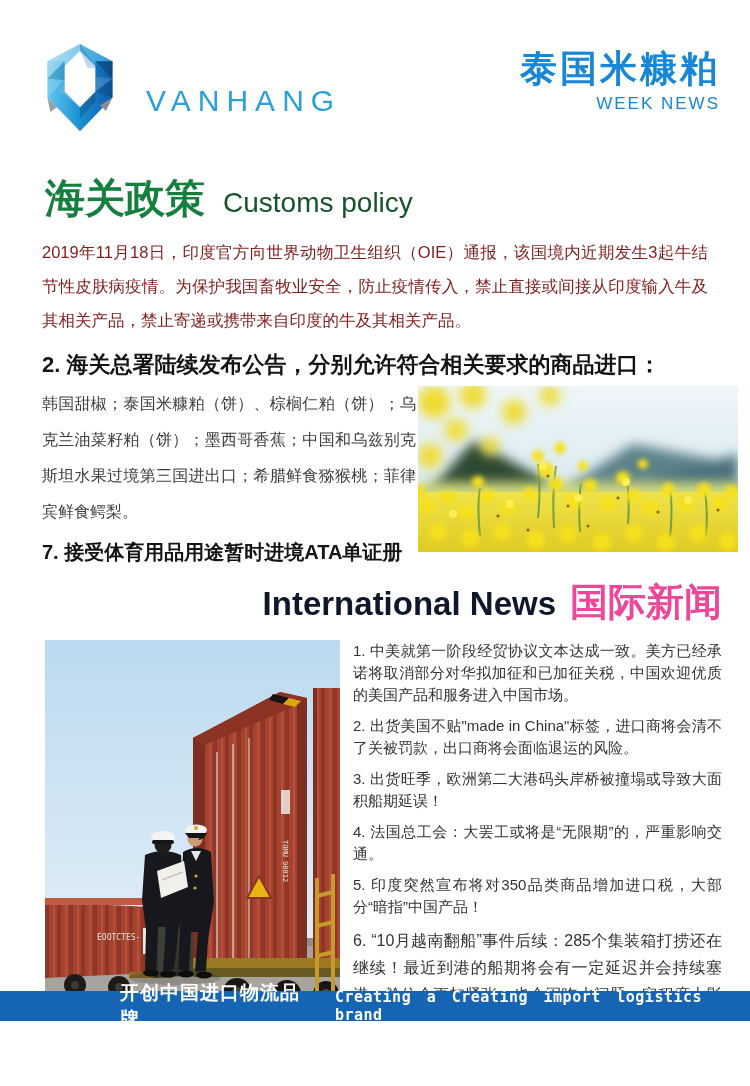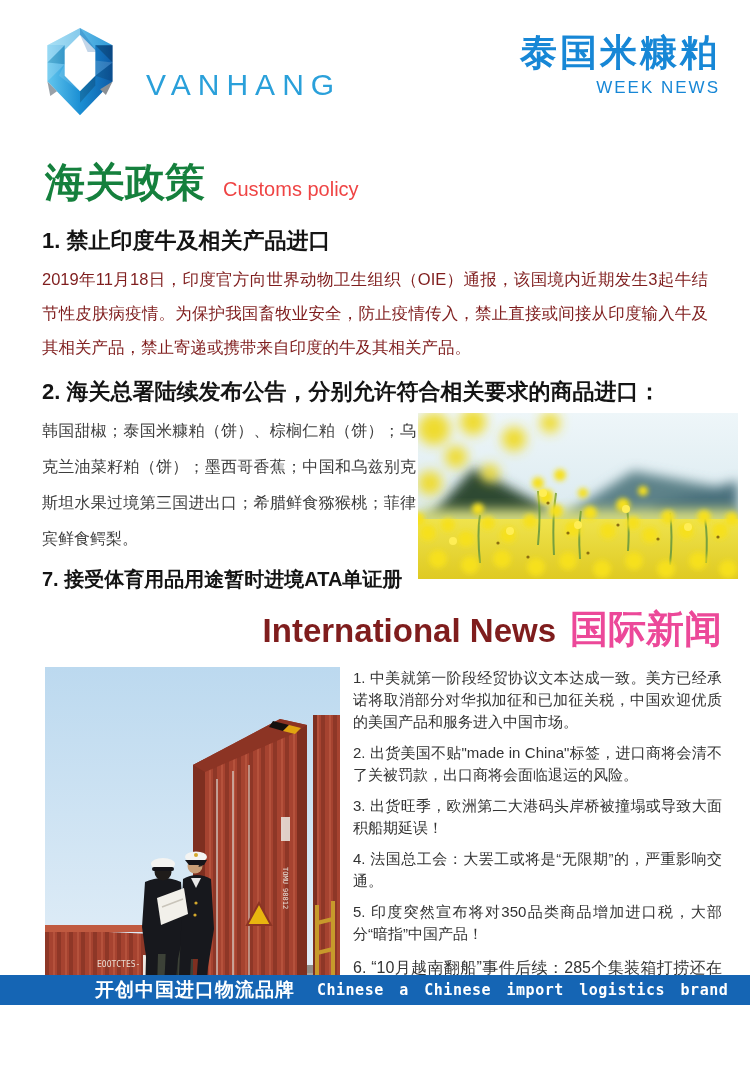--- a/index.html
+++ b/index.html
@@ -1,19 +1,19 @@
 <!DOCTYPE html>
 <html><head>
 <meta charset="utf-8">
 <style>
   html,body{margin:0;padding:0;background:#ffffff;}
   .page{
     position:relative;
     width:750px;height:1005px;
-    margin:0 auto;
+    margin:16px auto;
     background:#ffffff;
     overflow:hidden;
     font-family:"Liberation Sans","DejaVu Sans",sans-serif;
     color:#3d3d3d;
   }
   
   .masthead{
     display:flex;justify-content:space-between;align-items:flex-start;
     padding:26px 30px 0 30px;height:92px;
   }
@@ -21,21 +21,21 @@
   .logo-text{
     color:#2aa0da;font-size:30px;letter-spacing:7px;font-weight:400;
     margin-left:16px;margin-top:26px;
   }
   .mh{text-align:right;color:#1787d6;margin-top:6px;}
   .mh-cn{font-size:37px;font-weight:800;letter-spacing:3px;line-height:42px;}
   .mh-en{font-size:17px;font-weight:400;letter-spacing:2px;line-height:28px;}
   
   .sec-title{margin:40px 0 0 45px;line-height:48px;white-space:nowrap;}
   .sec-title .t-cn{color:#15803d;font-size:40px;font-weight:800;}
-  .sec-title .t-en{color:#ef4444;font-size:20px;font-weight:400;margin-left:18px;}
+  .sec-title .t-en{color:#14532d;font-size:28px;font-weight:400;margin-left:18px;}
   h2.item{
     margin:15px 42px 0 42px;font-size:22px;line-height:26px;
     color:#141414;font-weight:700;
   }
   p.body-wide{
     margin:8px 42px 0 42px;font-size:16.5px;line-height:34px;
     text-align:justify;color:#7f1d1d;
   }
   .two-col{position:relative;margin:8px 12px 0 42px;height:166px;}
   .col-left{width:374px;}
@@ -44,36 +44,36 @@
     text-align:justify;color:#3d3d3d;
   }
   h2.item3{
     margin:10px 0 0 0;font-size:20px;line-height:25px;color:#141414;
     font-weight:700;white-space:nowrap;
   }
   .flower{position:absolute;top:0;right:0;width:320px;height:166px;}
   .flower svg{display:block;}
   
   .intl-title{margin:26px 28px 0 0;text-align:right;line-height:48px;white-space:nowrap;}
-  .intl-title .t-en{color:#7f1d1d;font-size:33px;font-weight:600;}
+  .intl-title .t-en{color:#0f172a;font-size:33px;font-weight:600;}
   .intl-title .t-cn{color:#ec4899;font-size:38px;font-weight:800;margin-left:14px;}
   .intl-body{display:flex;margin:12px 28px 0 45px;}
   .photo{width:295px;height:367px;flex:0 0 auto;}
   .photo svg{display:block;}
   .intl-list{flex:1;margin-left:13px;}
   .intl-list p{
     margin:0 0 9px 0;font-size:15px;line-height:22px;
     text-align:justify;color:#333333;
   }
   .intl-list p.big{font-size:16px;line-height:27px;margin-bottom:0;}
   
   .footer{
     position:absolute;left:0;right:0;bottom:0;height:30px;
     background:#1565b4;color:#ffffff;
-    display:flex;align-items:center;padding-left:95px;box-sizing:border-box;
+    display:flex;align-items:center;padding-left:120px;box-sizing:border-box;
   }
   .footer .f-cn{font-size:19px;font-weight:700;letter-spacing:1px;}
   .footer .f-en{
     font-size:15px;font-weight:700;margin-left:22px;
     font-family:"DejaVu Sans Mono","Liberation Mono",monospace;
     word-spacing:6px;letter-spacing:0.5px;
   }
 </style>
 </head>
 <body>
@@ -119,21 +119,20 @@
       <div class="mh-cn">泰国米糠粕</div>
       <div class="mh-en">WEEK NEWS</div>
     </div>
   </header>
 
   <section>
     <h1 class="sec-title">
       <span class="t-cn">海关政策</span><span class="t-en">Customs policy</span>
     </h1>
 
-    <h2 class="item">1. 禁止印度牛及相关产品进口</h2>
     <p class="body-wide">2019年11月18日，印度官方向世界动物卫生组织（OIE）通报，该国境内近期发生3起牛结节性皮肤病疫情。为保护我国畜牧业安全，防止疫情传入，禁止直接或间接从印度输入牛及其相关产品，禁止寄递或携带来自印度的牛及其相关产品。</p>
 
     <h2 class="item">2. 海关总署陆续发布公告，分别允许符合相关要求的商品进口：</h2>
 
     <div class="two-col">
       <div class="col-left">
         <p>韩国甜椒；泰国米糠粕（饼）、棕榈仁粕（饼）；乌克兰油菜籽粕（饼）；墨西哥香蕉；中国和乌兹别克斯坦水果过境第三国进出口；希腊鲜食猕猴桃；菲律宾鲜食鳄梨。</p>
         <h2 class="item3">7. 接受体育用品用途暂时进境ATA单证册</h2>
       </div>
       <div class="flower">
@@ -359,16 +358,16 @@
         <p>3. 出货旺季，欧洲第二大港码头岸桥被撞塌或导致大面积船期延误！</p>
         <p>4. 法国总工会：大罢工或将是“无限期”的，严重影响交通。</p>
         <p>5. 印度突然宣布将对350品类商品增加进口税，大部分“暗指”中国产品！</p>
         <p class="big">6. “10月越南翻船”事件后续：285个集装箱打捞还在继续！最近到港的船期将会有一定延迟并会持续塞港，舱位会更加紧张，也会因吃水问题一定程度上影响到收重货的情况。</p>
       </div>
     </div>
   </section>
 
   <footer class="footer">
     <span class="f-cn">开创中国进口物流品牌</span>
-    <span class="f-en">Chinese a Chinese import logistics brand</span>
+    <span class="f-en">Creating a Creating import logistics brand</span>
   </footer>
 
 </div>
 
 </body></html>

